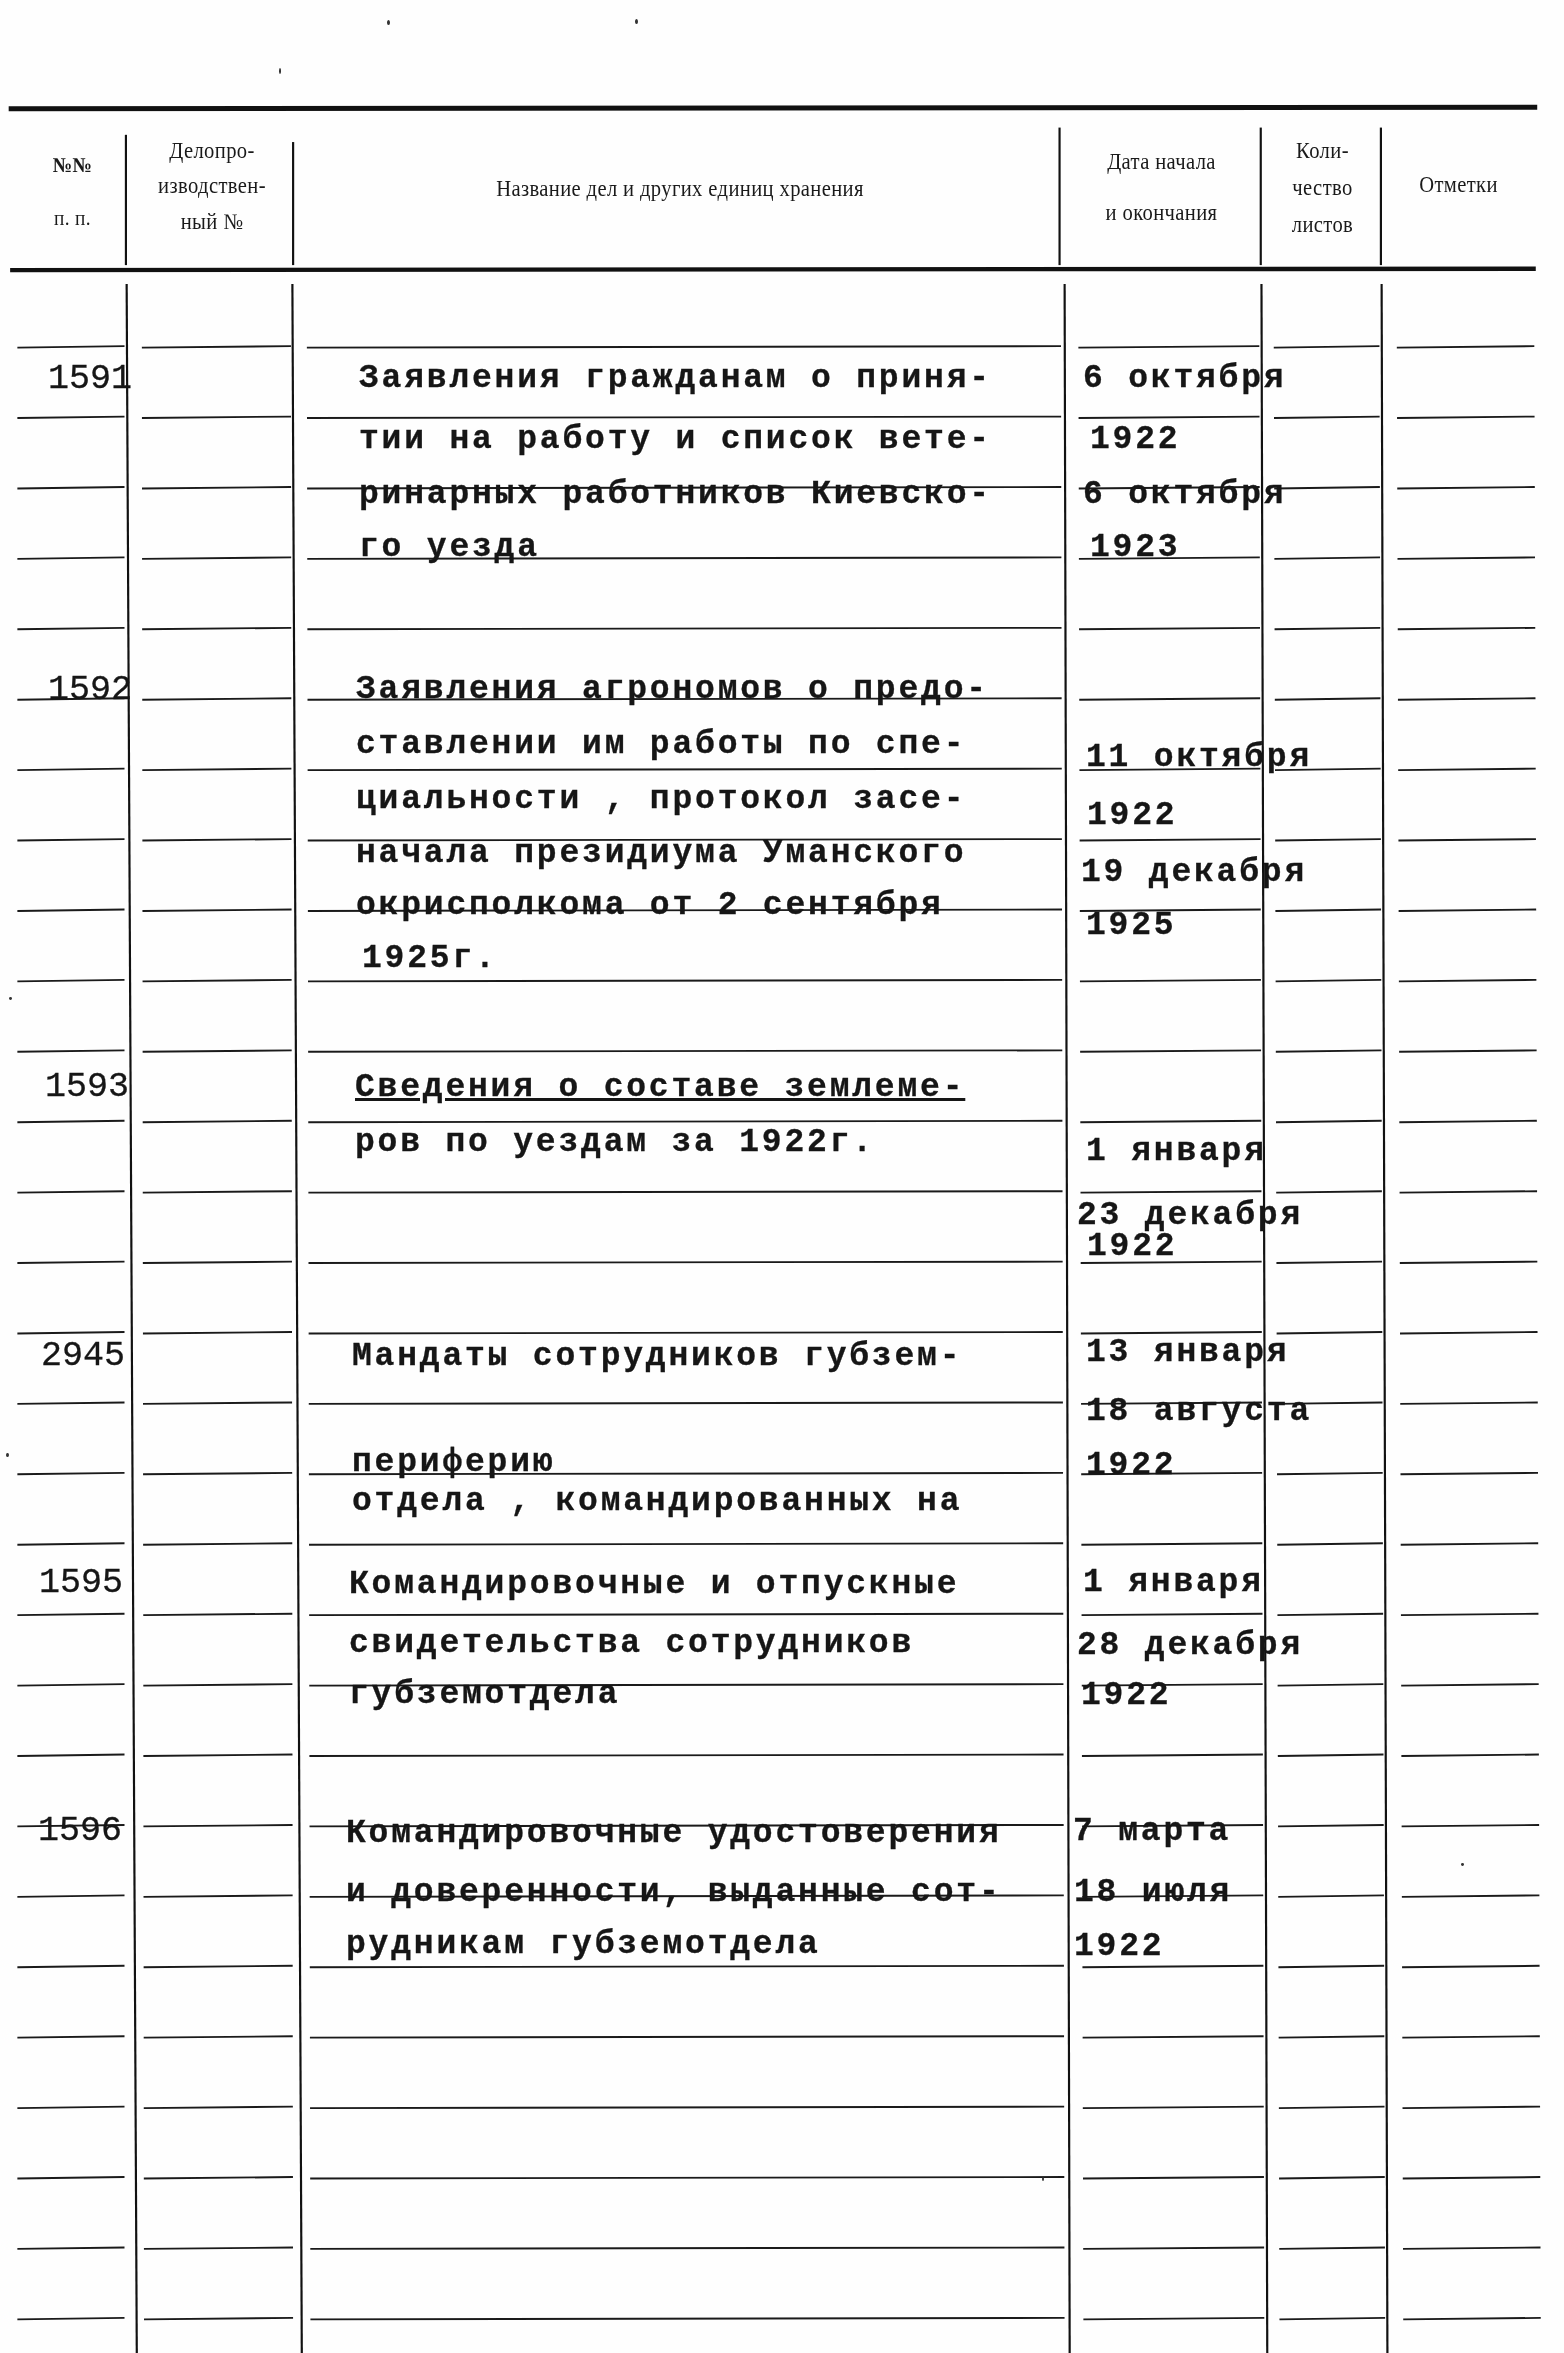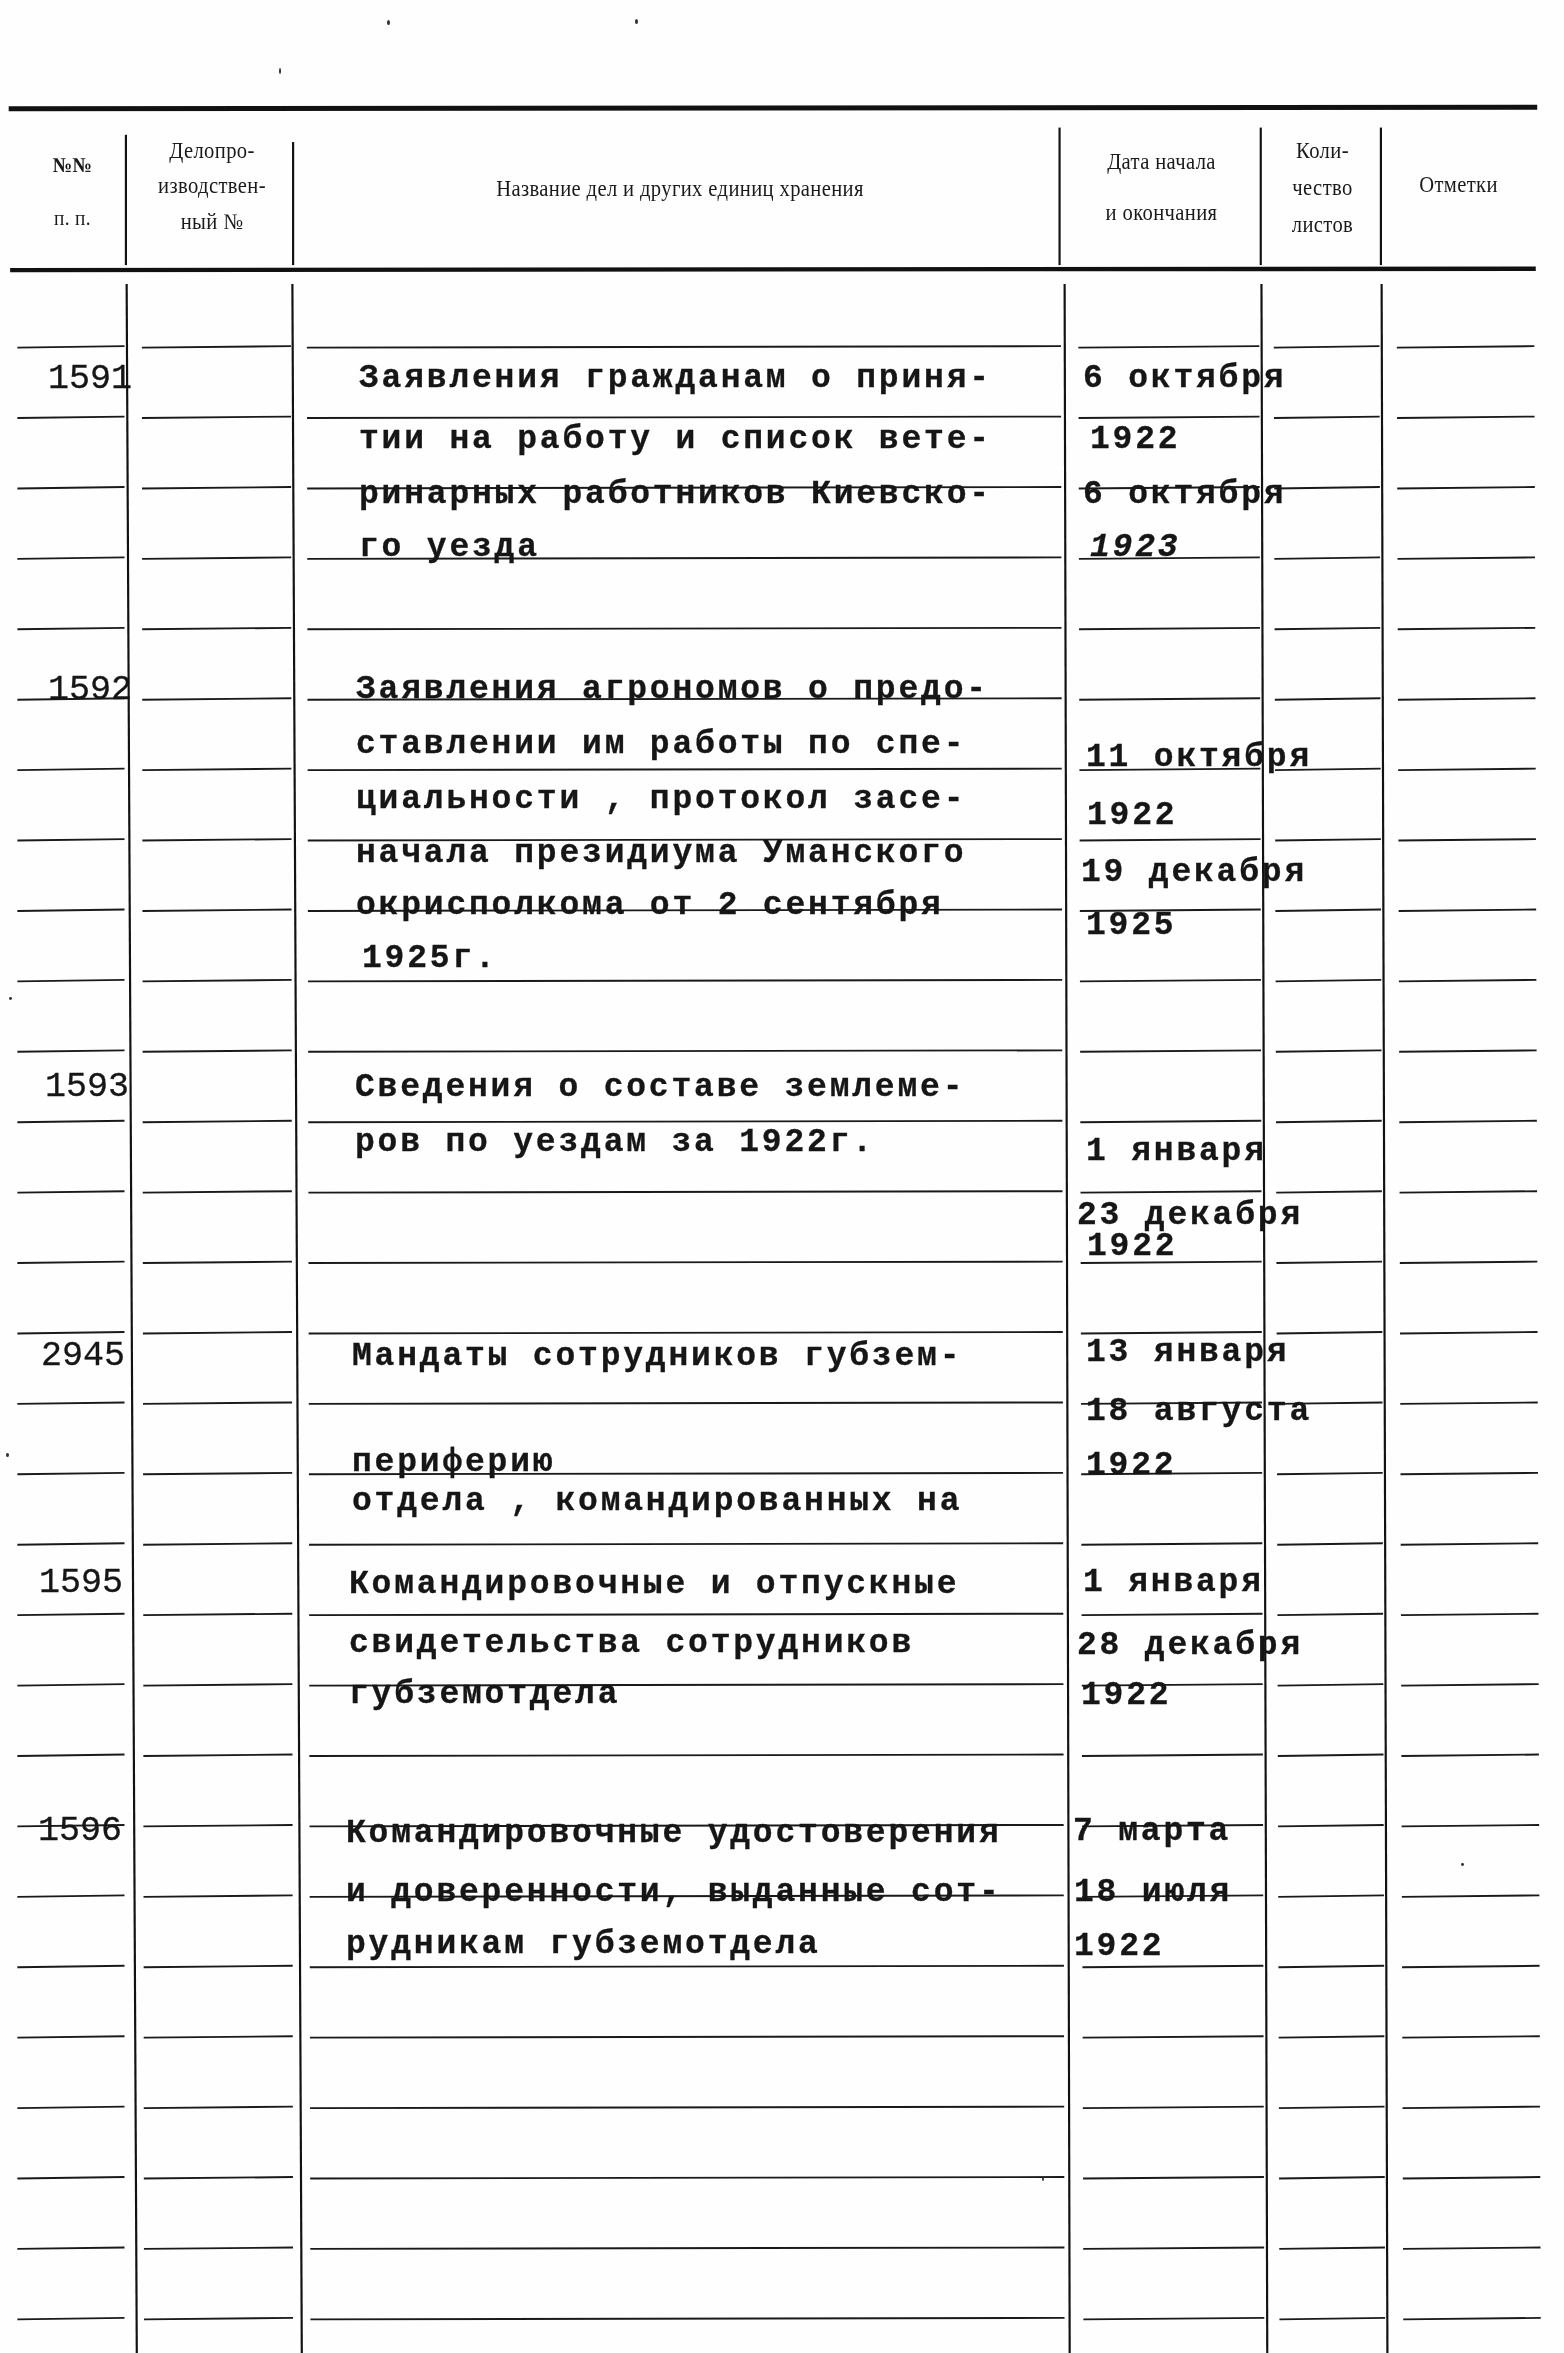--- a/index.html
+++ b/index.html
@@ -237,40 +237,40 @@
 
   <div>
     <div class="tw num" style="left:48px; top:362px;">1591</div>
     <div class="tw" style="left:359px; top:362px;">Заявления гражданам о приня-</div>
     <div class="tw" style="left:359px; top:423px;text-align:center;">тии на работу и список вете-</div>
     <div class="tw" style="left:359px; top:478px;">ринарных работников Киевско-</div>
     <div class="tw" style="left:359px; top:531px;">го уезда</div>
     <div class="tw" style="left:1083px; top:362px;">6 октября</div>
     <div class="tw" style="left:1090px; top:423px;">1922</div>
     <div class="tw" style="left:1083px; top:478px;">6 октября</div>
-    <div class="tw" style="left:1090px; top:531px;font-style:italic;">1923</div>
+    <div class="tw" style="left:1090px; top:531px;">1923</div>
   </div>
 
   <div>
     <div class="tw num" style="left:48px; top:673px;">1592</div>
     <div class="tw" style="left:356px; top:673px;">Заявления агрономов о предо-</div>
     <div class="tw" style="left:356px; top:728px;">ставлении им работы по спе-</div>
     <div class="tw" style="left:356px; top:783px;">циальности , протокол засе-</div>
     <div class="tw" style="left:356px; top:837px;">начала президиума Уманского</div>
     <div class="tw" style="left:356px; top:889px;">окрисполкома от 2 сентября</div>
     <div class="tw" style="left:362px; top:942px;">1925г.</div>
     <div class="tw" style="left:1086px; top:741px;">11 октября</div>
     <div class="tw" style="left:1087px; top:799px;">1922</div>
     <div class="tw" style="left:1081px; top:856px;">19 декабря</div>
     <div class="tw" style="left:1086px; top:909px;">1925</div>
   </div>
 
   <div>
     <div class="tw num" style="left:45px; top:1070px;">1593</div>
-    <div class="tw" style="left:355px; top:1071px;">Сведения о составе землеме-</div>
+    <div class="tw" style="left:355px; top:1071px;text-decoration:underline;">Сведения о составе землеме-</div>
     <div class="tw" style="left:355px; top:1126px;">ров по уездам за 1922г.</div>
     <div class="tw" style="left:1086px; top:1135px;">1 января</div>
     <div class="tw" style="left:1077px; top:1199px;">23 декабря</div>
     <div class="tw" style="left:1087px; top:1230px;">1922</div>
   </div>
 
   <div>
     <div class="tw num" style="left:41px; top:1339px;">2945</div>
     <div class="tw" style="left:352px; top:1340px;">Мандаты сотрудников губзем-</div>
     <div class="tw" style="left:352px; top:1463px;margin-top:22px;">отдела , командированных на</div>

